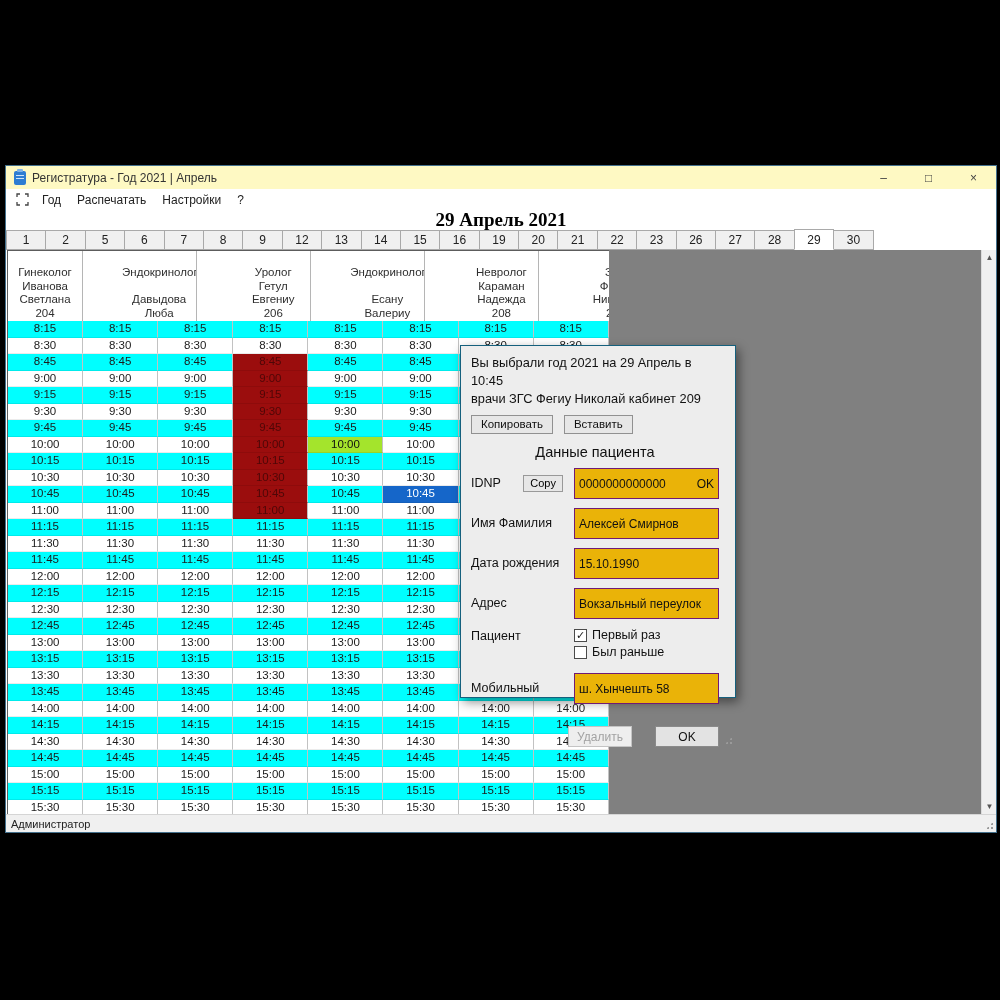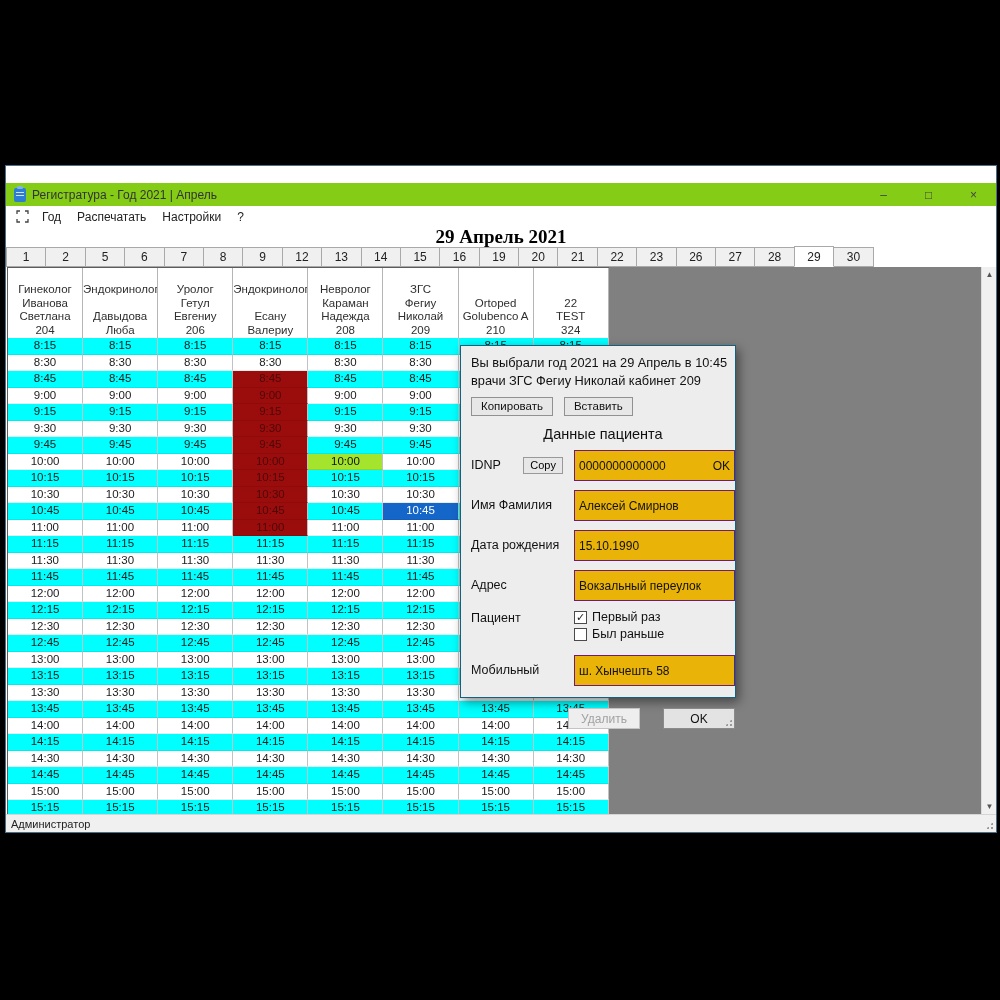--- a/index.html
+++ b/index.html
@@ -3,21 +3,21 @@
 <meta charset="utf-8">
 <style>
   * { margin:0; padding:0; box-sizing:border-box; }
   html,body { width:1000px; height:1000px; background:#000; overflow:hidden;
               font-family:"Liberation Sans","DejaVu Sans",sans-serif; }
 
   
   .window { position:absolute; left:5px; top:165px; width:992px; height:668px;
             background:#fff; border:1px solid #44708c; display:flex; flex-direction:column; }
 
-  .titlebar { height:23px; display:flex; align-items:center; background:#84cc16; flex:none;margin-top:17px; }
+  .titlebar { height:23px; display:flex; align-items:center; background:#fef9c3; flex:none; }
   .app-icon { width:12px; height:14px; margin:0 6px 0 8px; background:#2d7dd2; border-radius:2px;
               position:relative; }
   .app-icon::before { content:""; position:absolute; left:3px; top:-2px; width:6px; height:3px;
               background:#7fb3e8; border-radius:1px; }
   .app-icon::after { content:""; position:absolute; left:2px; top:4px; width:8px; height:1px;
               background:#cfe3f7; box-shadow:0 3px 0 #cfe3f7; }
   .win-title { font-size:12px; color:#333; }
   .win-controls { margin-left:auto; display:flex; height:100%; }
   .win-btn { width:45px; height:100%; display:flex; align-items:center; justify-content:center;
              color:#444; font-size:12px; }
@@ -36,21 +36,21 @@
   .tab { width:40.4px; height:20px; background:#f0f0f0; border:1px solid #a9a9a9; margin-left:-1px;
          font-size:12px; color:#222; display:flex; align-items:center; justify-content:center; }
   .tab:first-child { margin-left:0; }
   .tab.selected { background:#fff; border-bottom-color:#fff; height:21px; position:relative; z-index:2; }
 
   
   .table-area { position:absolute; left:0; right:0; top:40px; bottom:0; }
   .side-filler { position:absolute; left:603px; right:15px; top:0; bottom:0; background:var(--grey-bg,#808080); }
   .grid { position:absolute; left:1px; top:0; width:602px; bottom:0;
           border-left:1px solid #5c5c5c; border-top:1px solid #5c5c5c; background:#fff; overflow:hidden; }
-  .h-row { display:grid; grid-template-columns:repeat(8,75.1px); height:70px; }
+  .h-row { display:grid; grid-template-columns:repeat(8,75.1px); height:70px;gap:39px; }
   .h-cell { border-right:1px solid #b5b5b5; text-align:center; font-size:11.5px; color:#2f2f2f;
             padding-top:15px; overflow:hidden; }
   .h-cell .hl { height:13.5px; line-height:13.5px; }
   .t-row { display:grid; grid-template-columns:repeat(8,75.1px); height:16.5px; }
   .t-cell { border-right:1px solid #c2c2c2; border-bottom:1px solid rgba(0,0,0,0.08);
             font-size:11.5px; color:#1b1b1b; text-align:center; line-height:15.5px; }
   .row-cyan .t-cell { background:var(--cyan,#00ffff); }
   .row-white .t-cell { background:#ffffff; }
   .t-cell.busy { background:var(--red-bg,#9b0d0d) !important; color:var(--red-text,#4e0707); }
   .t-cell.green { background:var(--green,#a4e42c) !important; color:#111; }
@@ -73,21 +73,21 @@
 
   
   .dialog { position:absolute; left:460px; top:345px; width:276px; height:353px;
             background:#ededed; border:1px solid var(--dlg-accent,#15607d);
             box-shadow:3px 4px 10px rgba(0,0,0,0.45); z-index:10; display:flex; flex-direction:column; }
   .dlg-titlebar { height:22px; background:var(--dlg-accent,#15607d); display:flex; align-items:center;
                   color:#fff; font-size:11.5px; flex:none; }
   .dlg-icon { width:10px; height:12px; margin:0 6px 0 7px; background:#2d7dd2; border-radius:2px;
               box-shadow:inset 0 2px 0 #8cc0ef; }
   .dlg-close { margin-left:auto; width:30px; text-align:center; font-size:13px; color:#fff; }
-  .dlg-body { flex:1; padding:8px 0 0 10px; position:relative; }
+  .dlg-body { flex:1; padding:8px 16px 0 10px; position:relative; }
   .info-line { font-size:12.8px; color:#111; line-height:18px; }
   .cp-row { margin-top:7px; display:flex; gap:11px; }
   .sm-btn { font-size:11.5px; color:#111; background:#e7e7e7; border:1px solid #919191;
             padding:2px 9px; line-height:13px; }
   .section-title { text-align:center; font-size:14.5px; color:#111; margin:10px 0 8px 0; }
   .form { display:grid; grid-template-columns:97px 1fr; row-gap:9px; column-gap:6px;
           align-items:center; font-size:12.5px; color:#111; }
   .fld-label { line-height:17px; }
   .idnp-wrap { display:flex; align-items:center; }
   .copy-btn { font-size:11px; background:#e7e7e7; border:1px solid #999; padding:1px 6px;

